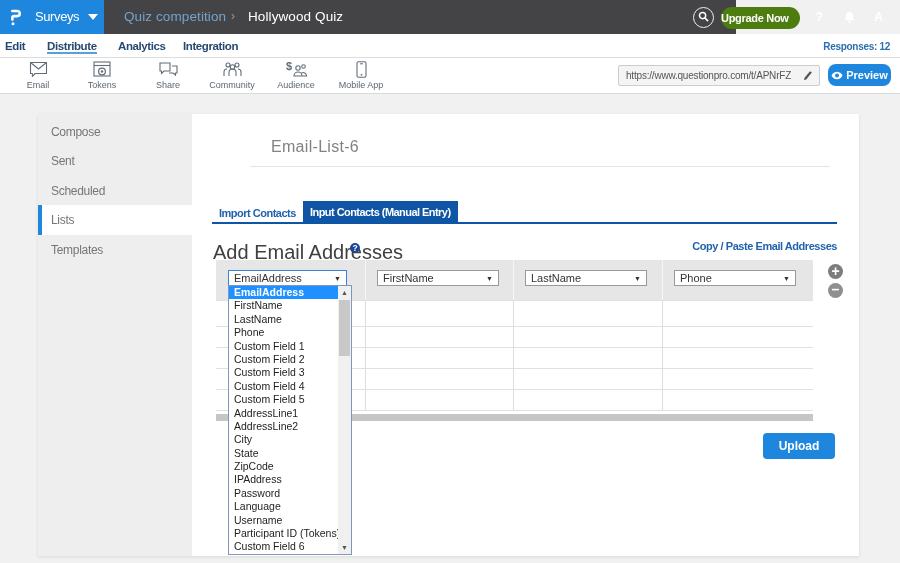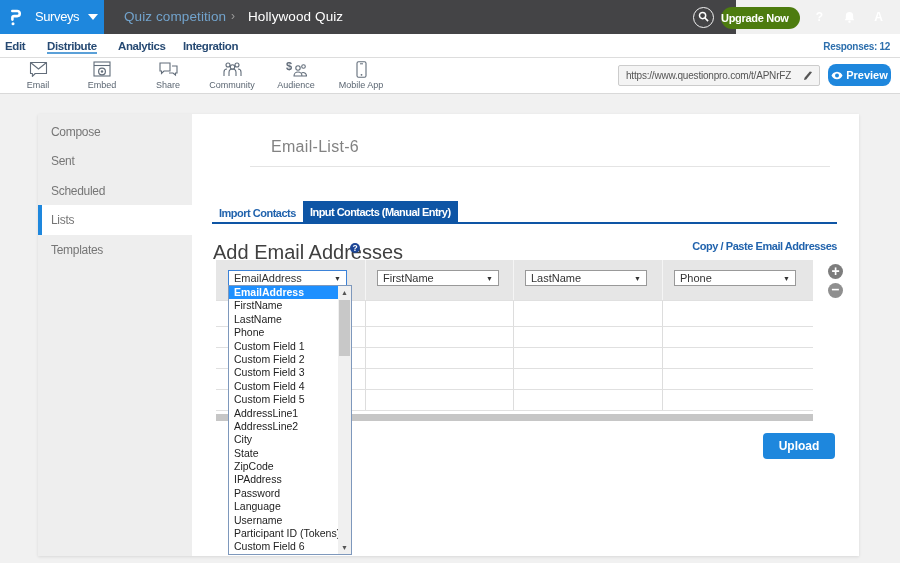--- a/index.html
+++ b/index.html
@@ -121,21 +121,21 @@
       </svg>
     <div class="lbl">Email</div>
   </div>
   <div class="tool" style="left:82px; width:40px;">
     <svg width="18" height="17" viewBox="0 0 18 17">
         <rect x="1" y="1" width="16" height="14" fill="none" stroke="#626D7A" stroke-width="1.1"></rect>
         <line x1="1" y1="4.5" x2="17" y2="4.5" stroke="#626D7A" stroke-width="1.1"></line>
         <circle cx="9" cy="10.5" r="3.4" fill="none" stroke="#626D7A" stroke-width="1.2"></circle>
         <circle cx="9" cy="10.5" r="1.2" fill="#626D7A"></circle>
       </svg>
-    <div class="lbl">Embed</div>
+    <div class="lbl">Tokens</div>
   </div>
   <div class="tool" style="left:148px; width:40px;">
     <svg width="19" height="17" viewBox="0 0 19 17">
         <path d="M1 2 h10 v8 h-6 l-2.5 2.5 v-2.5 h-1.5 z" fill="none" stroke="#626D7A" stroke-width="1.1"></path>
         <path d="M13 5 h5 v7 h-1.5 v2 l-2.5-2 h-4" fill="none" stroke="#626D7A" stroke-width="1.1"></path>
       </svg>
     <div class="lbl">Share</div>
   </div>
   <div class="tool" style="left:208px; width:48px;">
     <svg width="19" height="17" viewBox="0 0 19 17">

